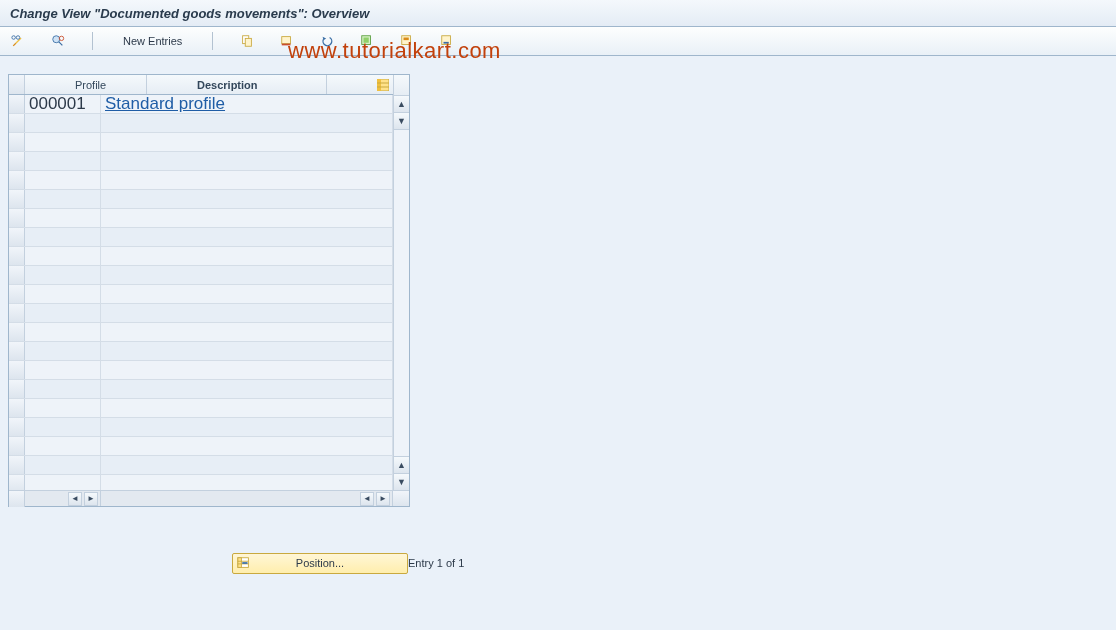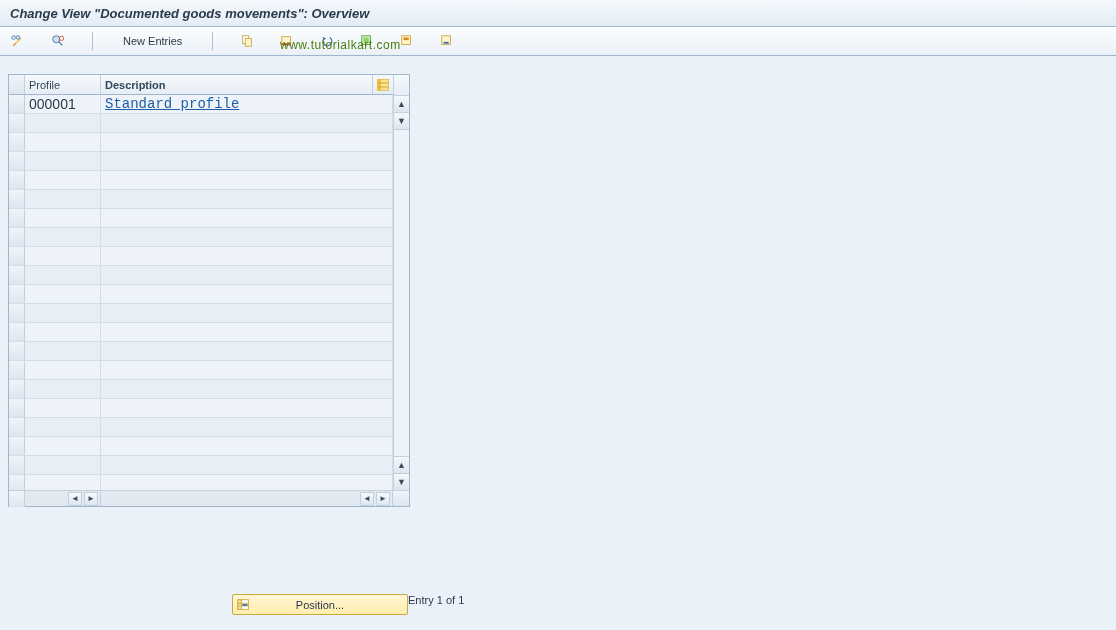--- a/index.html
+++ b/index.html
@@ -64,23 +64,23 @@
     cursor: pointer;
     border-radius: 2px;
     color: #2d3a4a;
     white-space: nowrap;
   }
 
   
   .watermark {
     position: absolute;
     top: 38px;
-    left: 280px;
-    font-size: 12px;
-    color: #4d7c0f;
+    left: 288px;
+    font-size: 22px;
+    color: #c2410c;
     pointer-events: none;
     letter-spacing: 0.5px;
   }
 
   
   .content {
     padding: 18px 0 0 8px;
   }
 
   
@@ -102,20 +102,21 @@
     position: relative;
   }
 
   
   .hdr-row {
     display: flex;
     height: 20px;
     border-bottom: 1px solid #9fb6cc;
     background: linear-gradient(#f5f9fc, #e6edf4);
     box-sizing: border-box;
+    gap: 46px;
   }
   .hdr-cell, .sel-hdr {
     border-right: 1px solid #c3d0de;
     display: flex;
     align-items: center;
     padding: 0 4px;
     box-sizing: border-box;
     font-size: 11px;
     color: #33475b;
   }
@@ -153,25 +154,25 @@
     border-right: 1px solid #c3d0de;
     box-sizing: border-box;
     cursor: pointer;
   }
   .cell {
     border-right: 1px solid #d4dde7;
     padding: 0 4px;
     display: flex;
     align-items: center;
     box-sizing: border-box;
-    font-size: 14px;
+    font-size: 17px;
   }
   .cell-profile { width: 76px; }
   .cell-desc { flex: 1; }
-  .cell-link { color: #1f5da6; text-decoration: underline; cursor: pointer; font-family: Liberation Mono, monospace; }
+  .cell-link { color: #1f5da6; text-decoration: underline; cursor: pointer; }
 
   
   .vscroll {
     width: 16px;
     background: #e3e9f0;
     border-left: 1px solid #c3d0de;
     display: flex;
     flex-direction: column;
     box-sizing: border-box;
   }
@@ -223,23 +224,24 @@
     width:16px;
     background: linear-gradient(#f1f5fa,#dde5ee);
     border-left:1px solid #c3d0de;
   }
 
   
   .footer {
     position: absolute;
     left: 0;
     right: 0;
-    top: 594px;
+    top: 548px;
     height: 30px;
     display: flex;
+    align-items: center;
   }
   .position-btn {
     margin-left: 232px;
     width: 176px;
     height: 21px;
     background: linear-gradient(#fff6d6, #ffeead);
     border: 1px solid #c9a93f;
     border-radius: 2px;
     display: flex;
     align-items: center;

